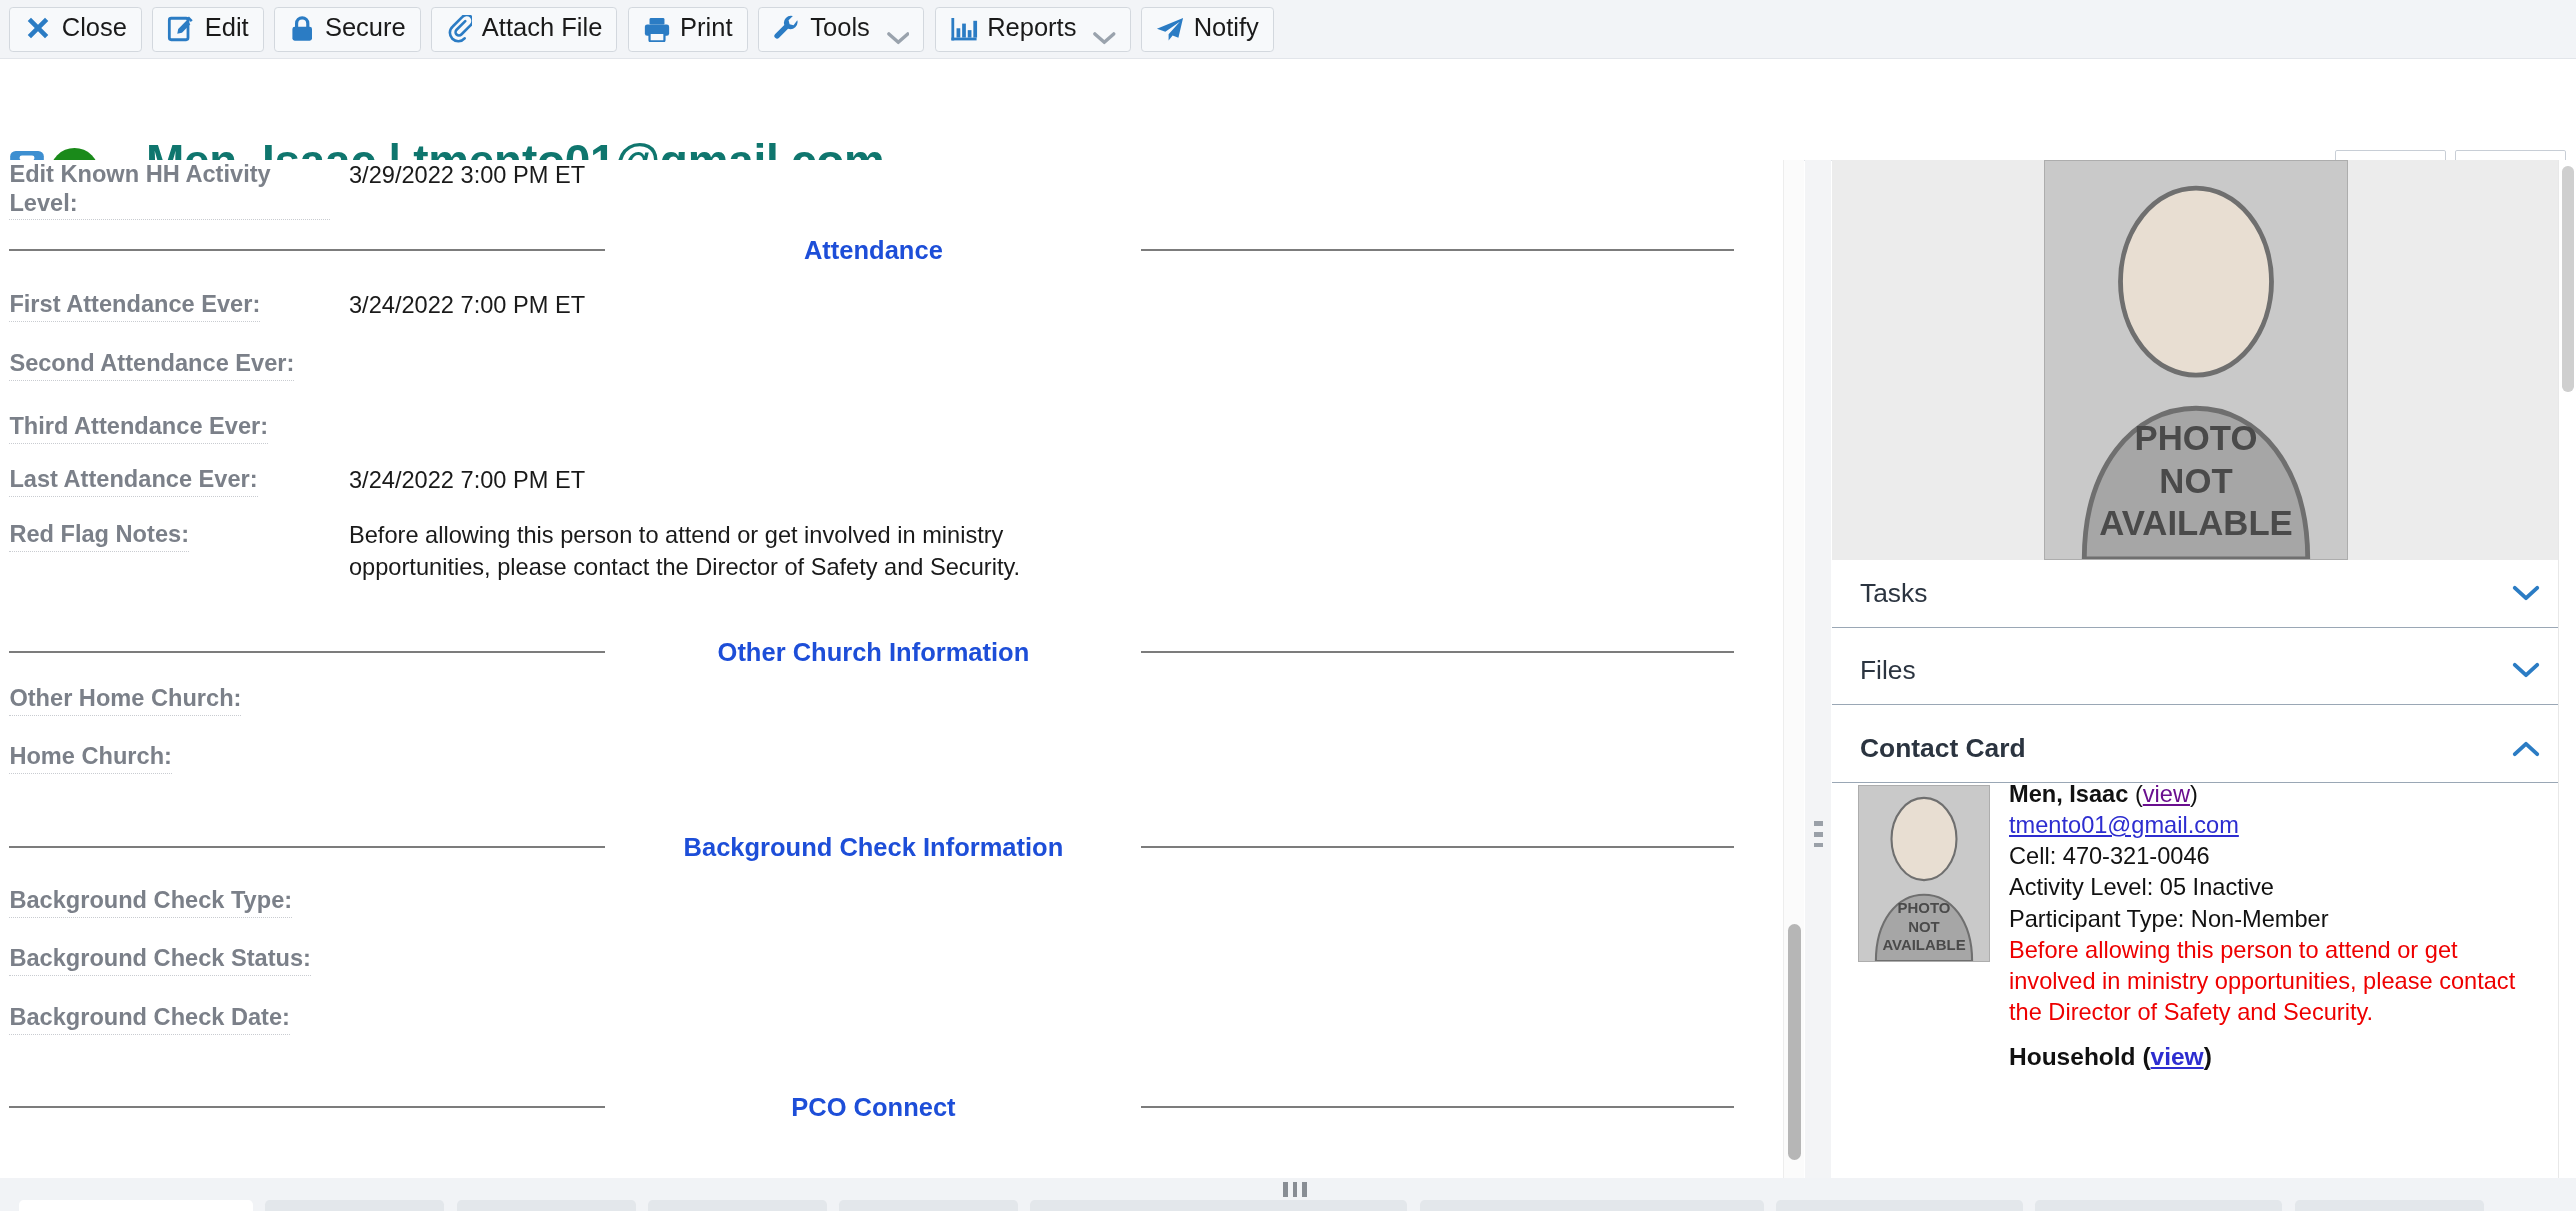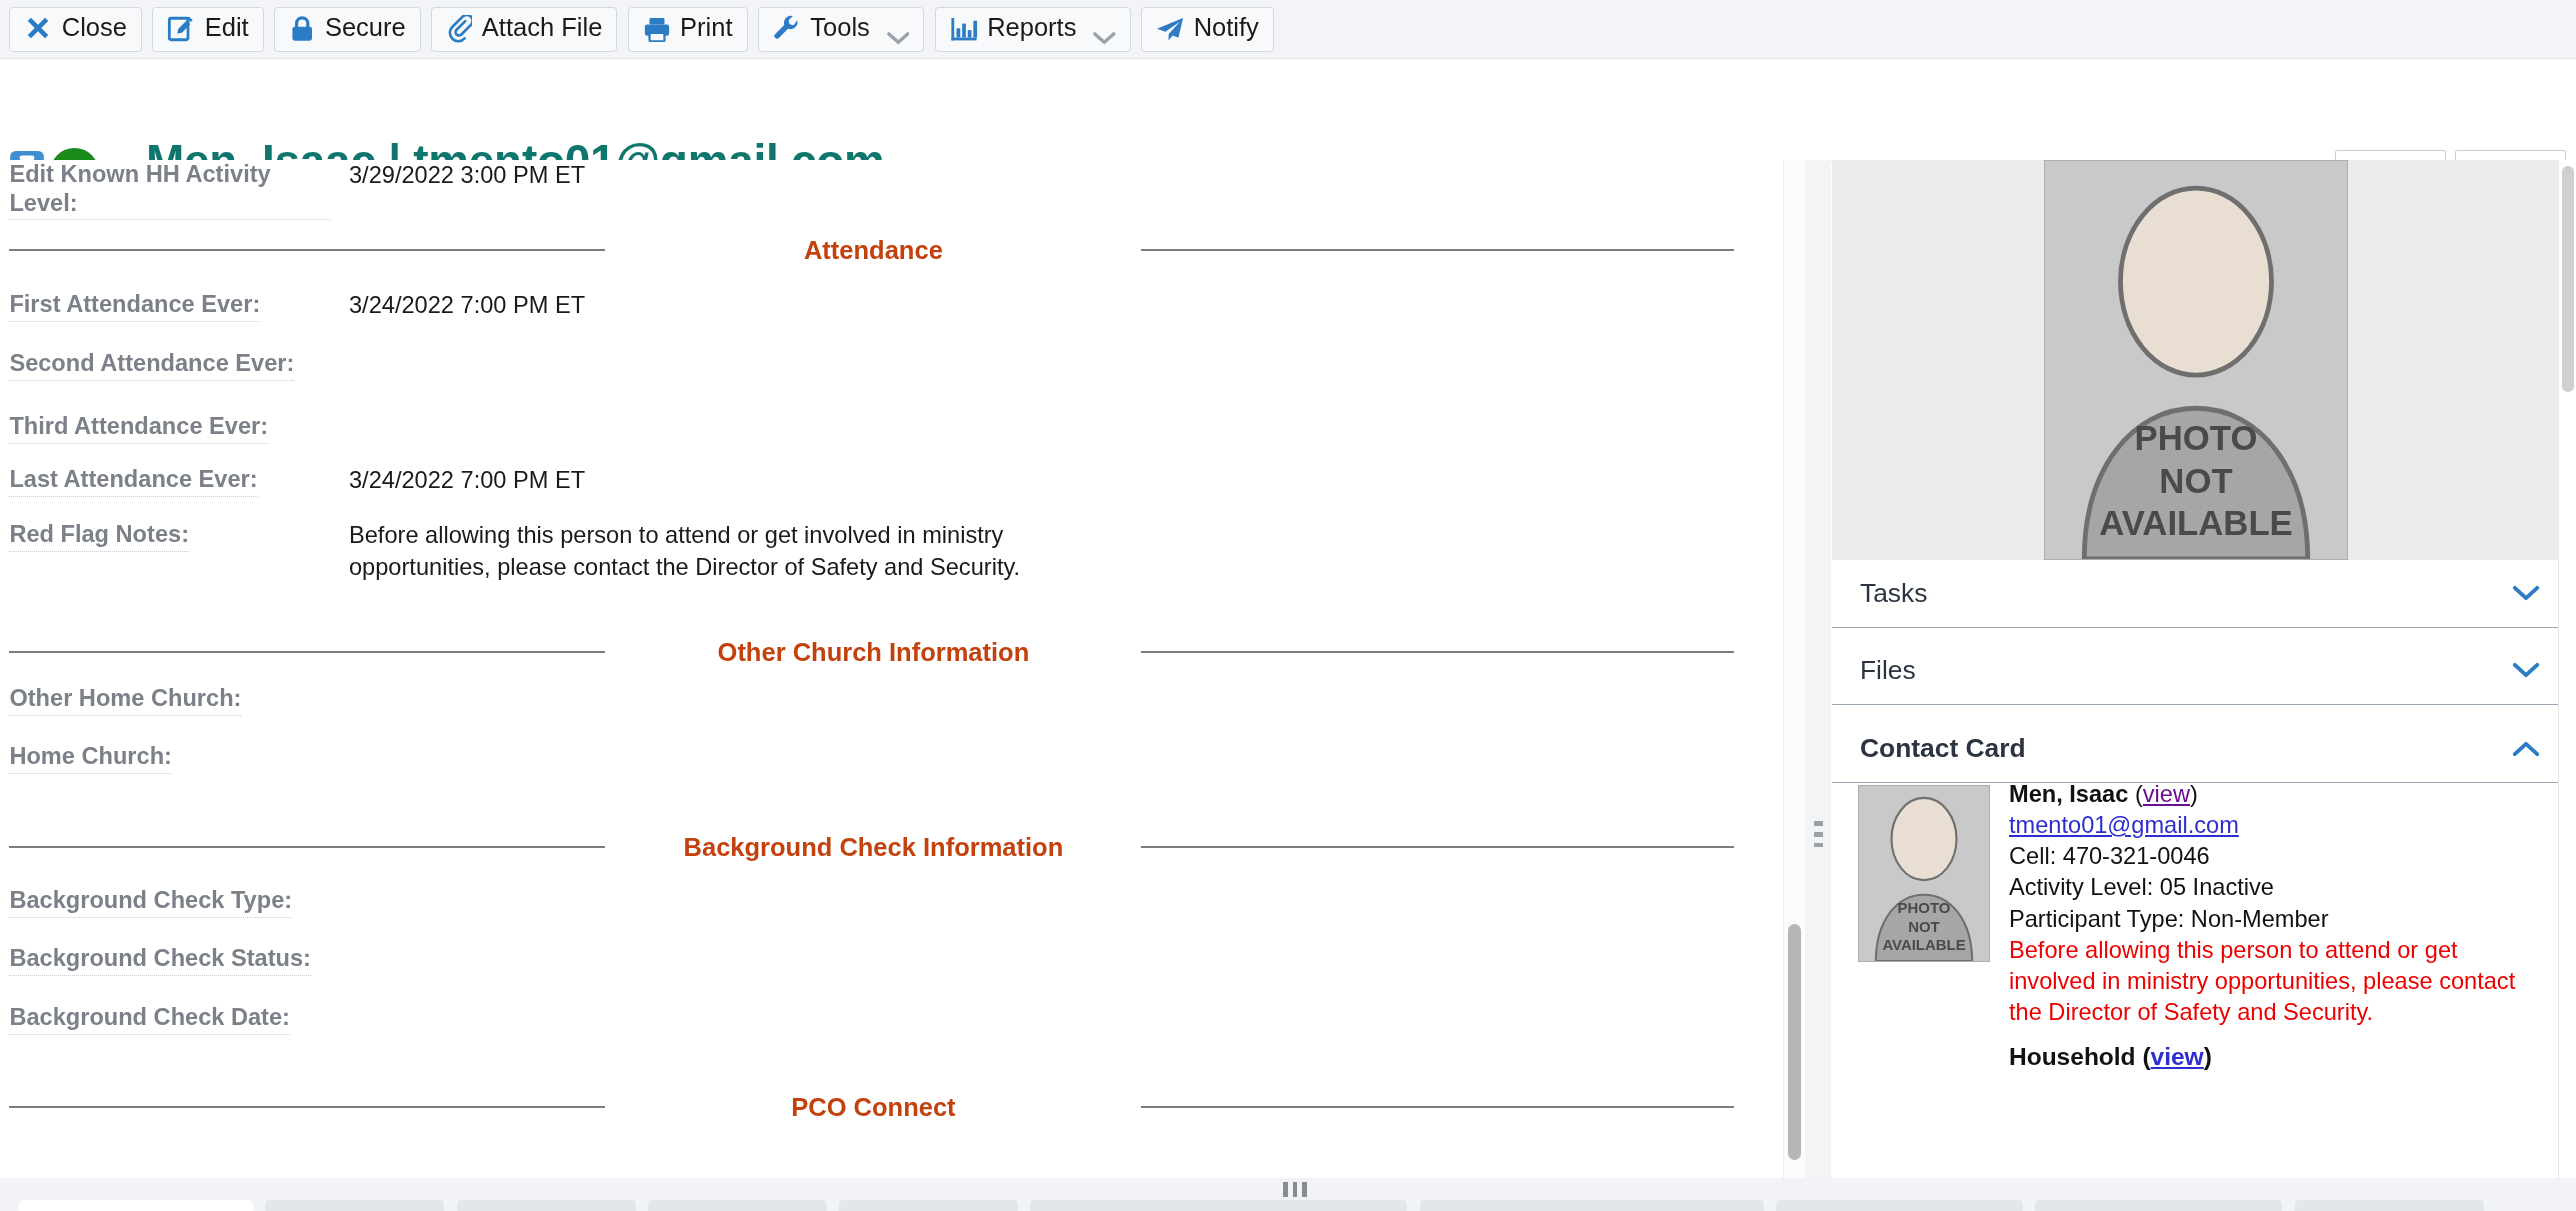--- a/index.html
+++ b/index.html
@@ -108,21 +108,21 @@
     line-height: 1.35;
   }
   .section {
     position: absolute; left: 0; width: 1783px;
     height: 38px;
     display: flex; align-items: center;
   }
   .sec-line-l { width: 596px; height: 2.8px; background: #7c7c7c; margin-left: 9.4px;}
   .sec-text {
     flex: 0 0 auto;
-    font-size: 25.5px; font-weight: bold; color: #c2410c;
+    font-size: 25.5px; font-weight: bold; color: #1d4ed8;
     text-align: center; width: 536px;
   }
   .sec-line-r { width: 593px; height: 2.8px; background: #7c7c7c; }
 
   
   #lp-scrollbar {
     position: absolute; left: 1783px; top: 160px;
     width: 21px; height: 1027px;
     background: #fbfbfb;
     border-left: 0.9px solid #ededed;

